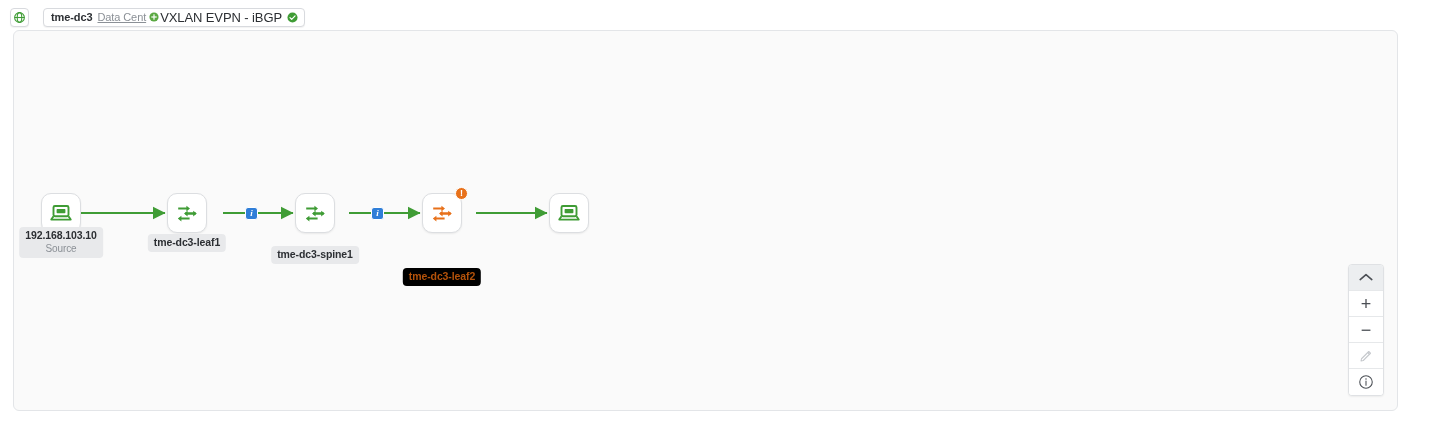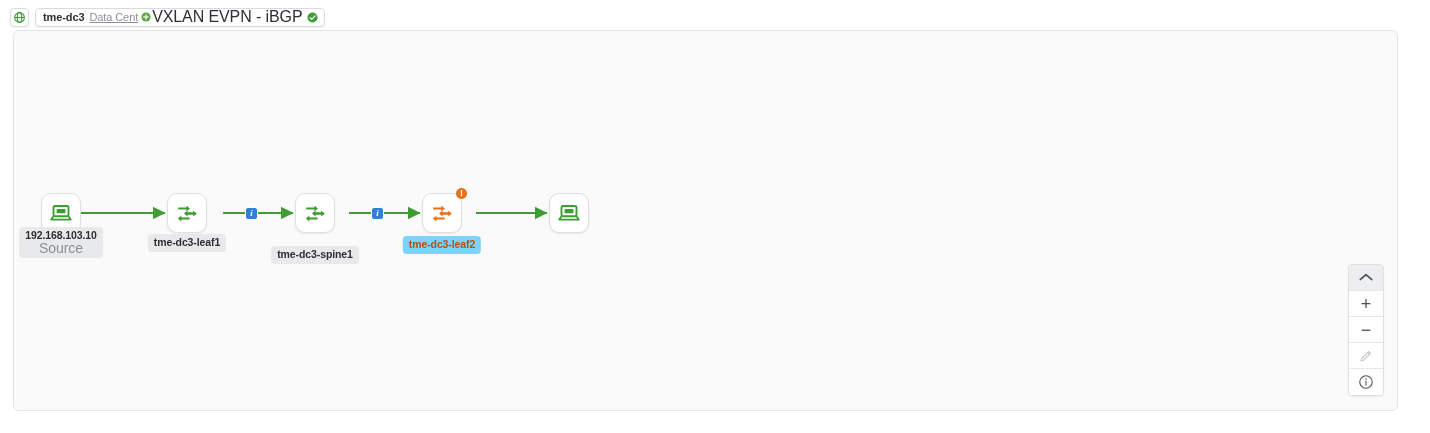--- a/index.html
+++ b/index.html
@@ -16,21 +16,21 @@
     position: relative;
   }
 
   
   .breadcrumb-bar {
     position: absolute;
     left: 10px;
     top: 7px;
     display: flex;
     align-items: center;
-    gap: 6px;
+    gap: 14px;
     height: 20px;
   }
   .bc-globe {
     width: 19px;
     height: 19px;
     border-radius: 4px;
     background: #ffffff;
     border: 1px solid #d8dade;
     box-shadow: 0 1px 1px rgba(0,0,0,0.05);
     display: flex;
@@ -66,21 +66,21 @@
     letter-spacing: -0.1px;
     text-decoration: underline;
   }
   .bc-sep-icon {
     margin-left: 3px;
     margin-right: 1px;
     display: inline-flex;
     align-items: center;
   }
   .bc-path {
-    font-size: 16px;
+    font-size: 13px;
     color: #2c2f33;
     letter-spacing: -0.1px;
   }
   .bc-check {
     margin-left: 5px;
     display: inline-flex;
     align-items: center;
   }
 
   
@@ -138,28 +138,28 @@
   .node-label .nl-main {
     display: block;
     font-size: 10.5px;
     font-weight: bold;
     color: #2c2f33;
     line-height: 13px;
     letter-spacing: -0.1px;
   }
   .node-label .nl-sub {
     display: block;
-    font-size: 14px;
+    font-size: 10px;
     color: #8b9096;
     line-height: 13px;
     letter-spacing: -0.1px;
     text-align: center;
   }
   .label-grey { background: #e8e9eb; }
-  .label-orange { background: #7dd3fc; }
+  .label-orange { background: #000000; margin-top: 32px; }
   .label-orange .nl-main { color: #b4520a; }
 
   .warn-badge {
     position: absolute;
     width: 13px;
     height: 13px;
     border-radius: 50%;
     background: #e8711a;
     border: 1px solid #ffffff;
     box-sizing: border-box;

